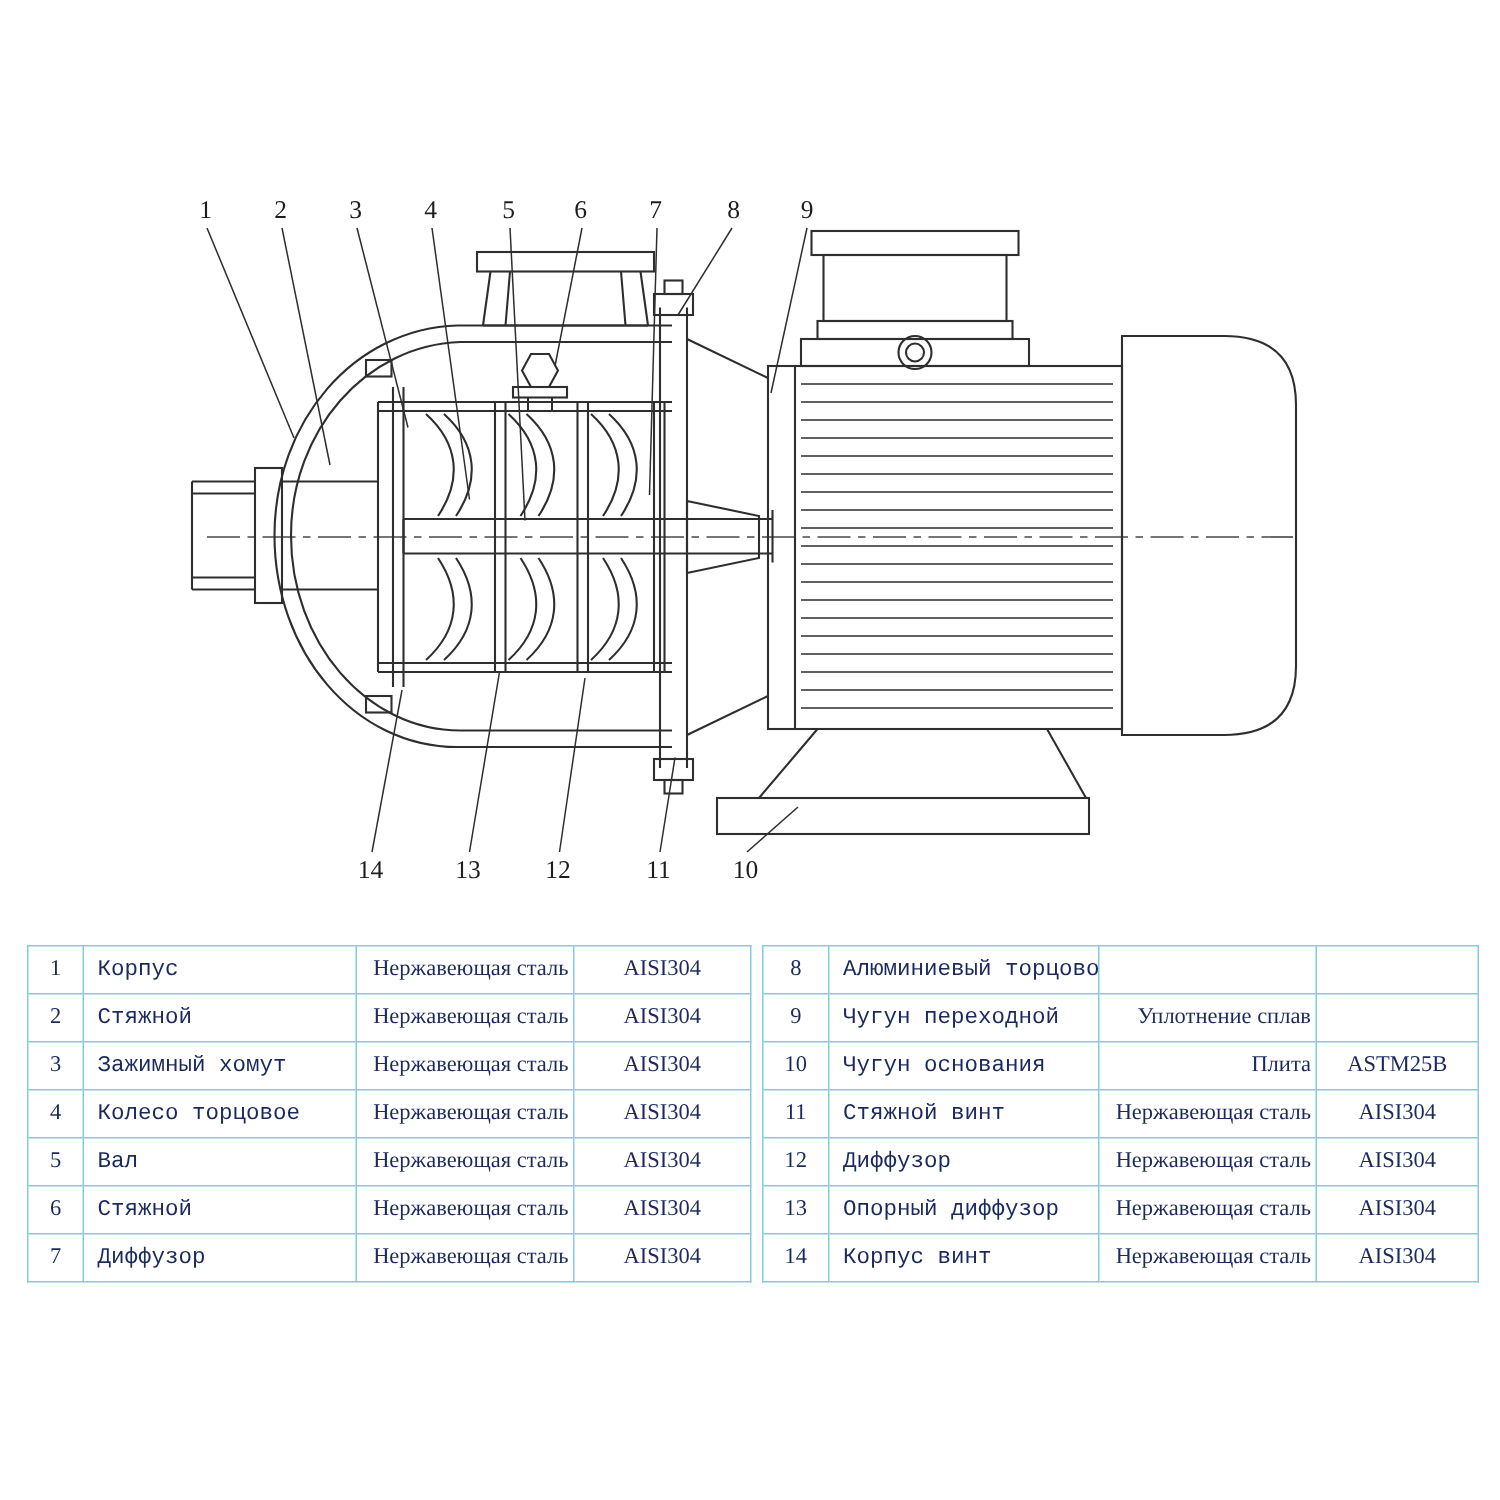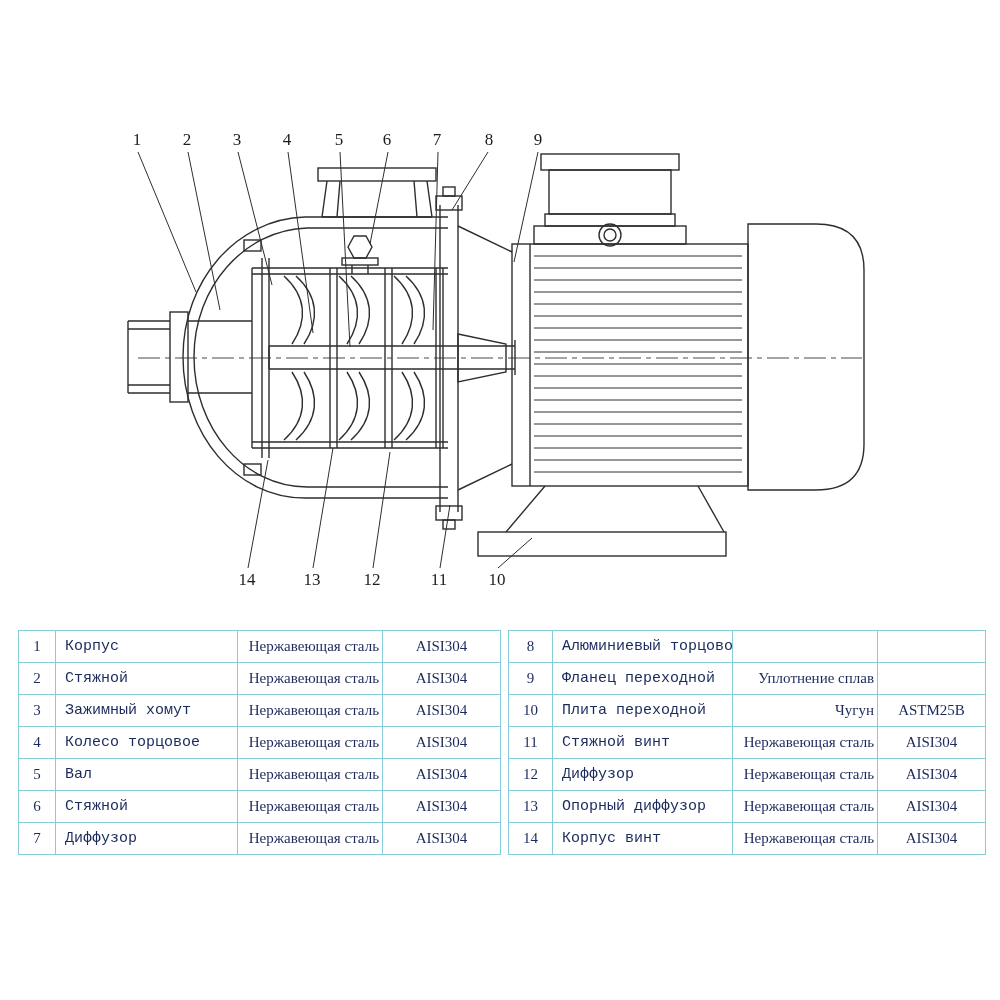--- a/index.html
+++ b/index.html
@@ -182,28 +182,28 @@
     </colgroup>
     <tbody>
         <tr>
           <td class="col-num">8</td>
           <td class="col-name">Алюминиевый торцовое</td>
           <td class="col-material"></td>
           <td class="col-grade"></td>
         </tr>
         <tr>
           <td class="col-num">9</td>
-          <td class="col-name">Фланец переходной</td>
+          <td class="col-name">Чугун переходной</td>
           <td class="col-material">Уплотнение сплав</td>
           <td class="col-grade"></td>
         </tr>
         <tr>
           <td class="col-num">10</td>
-          <td class="col-name">Плита переходной</td>
-          <td class="col-material">Чугун</td>
+          <td class="col-name">Чугун основания</td>
+          <td class="col-material">Плита</td>
           <td class="col-grade">ASTM25B</td>
         </tr>
         <tr>
           <td class="col-num">11</td>
           <td class="col-name">Стяжной винт</td>
           <td class="col-material">Нержавеющая сталь</td>
           <td class="col-grade">AISI304</td>
         </tr>
         <tr>
           <td class="col-num">12</td>

